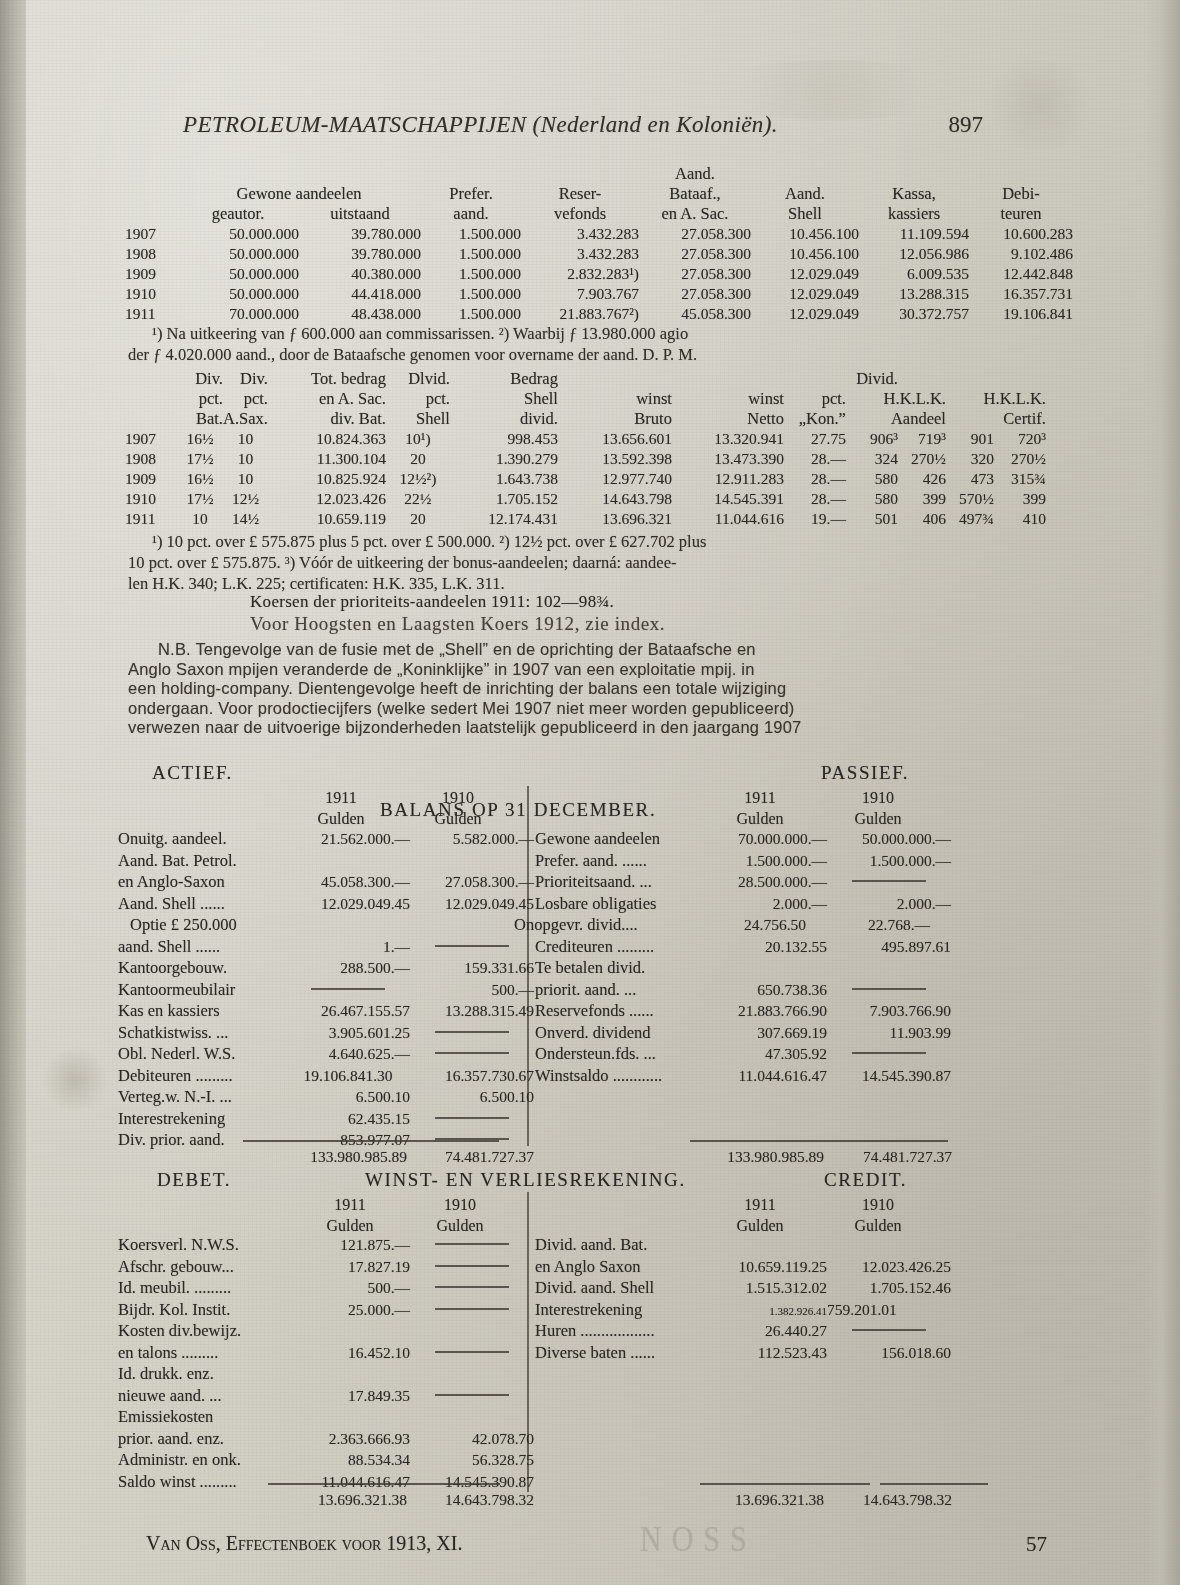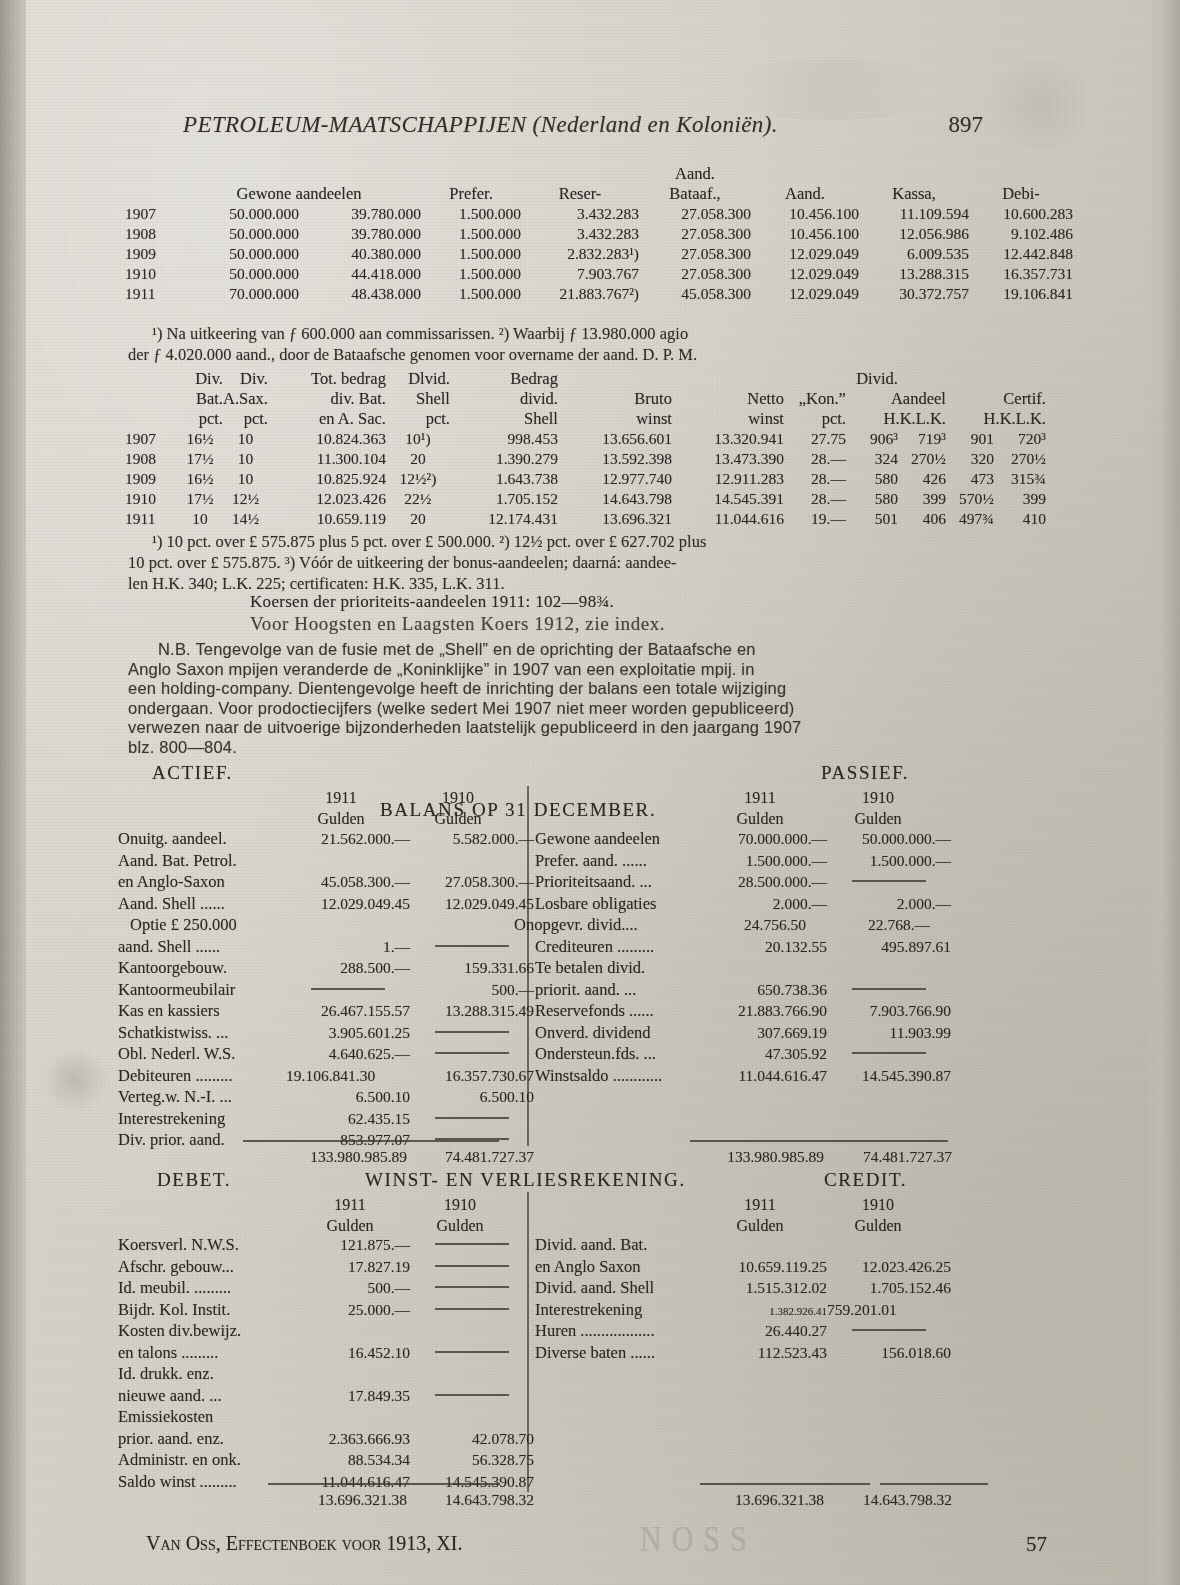--- a/index.html
+++ b/index.html
@@ -159,20 +159,31 @@
       </tr>
       <tr>
         <td></td>
         <td class="hc" colspan="2">Gewone aandeelen</td>
         <td class="hc">Prefer.</td>
         <td class="hc">Reser-</td>
         <td class="hc">Bataaf.,</td>
         <td class="hc">Aand.</td>
         <td class="hc">Kassa,</td>
         <td class="hc">Debi-</td>
+      </tr>
+      <tr>
+        <td></td>
+        <td class="hc">geautor.</td>
+        <td class="hc">uitstaand</td>
+        <td class="hc">aand.</td>
+        <td class="hc">vefonds</td>
+        <td class="hc">en A. Sac.</td>
+        <td class="hc">Shell</td>
+        <td class="hc">kassiers</td>
+        <td class="hc">teuren</td>
       </tr>
       <tr>
         <td class="yr">1907</td>
         <td class="num">50.000.000</td>
         <td class="num">39.780.000</td>
         <td class="num">1.500.000</td>
         <td class="num">3.432.283</td>
         <td class="num">27.058.300</td>
         <td class="num">10.456.100</td>
         <td class="num">11.109.594</td>
@@ -255,43 +266,43 @@
         <td class="hc">Dlvid.</td>
         <td class="hc">Bedrag</td>
         <td></td>
             <td></td>
         <td class="hc" colspan="2">Divid.</td>
         <td></td>
             <td></td>
       </tr>
       <tr>
         <td></td>
+        <td class="hc">pct.</td>
+        <td class="hc">pct.</td>
+        <td class="hc">en A. Sac.</td>
+        <td class="hc">pct.</td>
+        <td class="hc">Shell</td>
+        <td class="hc">winst</td>
+        <td class="hc">winst</td>
+        <td class="hc">pct.</td>
+        <td class="hc" colspan="2">H.K.L.K.</td>
+        <td class="hc" colspan="2">H.K.L.K.</td>
+      </tr>
+      <tr>
+        <td></td>
         <td class="hc">Bat.</td>
         <td class="hc">A.Sax.</td>
         <td class="hc">div. Bat.</td>
         <td class="hc">Shell</td>
         <td class="hc">divid.</td>
         <td class="hc">Bruto</td>
         <td class="hc">Netto</td>
         <td class="hc">„Kon.”</td>
         <td class="hc" colspan="2">Aandeel</td>
         <td class="hc" colspan="2">Certif.</td>
-      </tr>
-      <tr>
-        <td></td>
-        <td class="hc">pct.</td>
-        <td class="hc">pct.</td>
-        <td class="hc">en A. Sac.</td>
-        <td class="hc">pct.</td>
-        <td class="hc">Shell</td>
-        <td class="hc">winst</td>
-        <td class="hc">winst</td>
-        <td class="hc">pct.</td>
-        <td class="hc" colspan="2">H.K.L.K.</td>
-        <td class="hc" colspan="2">H.K.L.K.</td>
       </tr>
       <tr>
         <td class="yr">1907</td>
         <td class="ctr">16½</td>
         <td class="ctr">10</td>
         <td class="num">10.824.363</td>
         <td class="ctr">10¹)</td>
         <td class="num">998.453</td>
         <td class="num">13.656.601</td>
         <td class="num">13.320.941</td>
@@ -372,21 +383,20 @@
 
     <div style="position:absolute;left:250px;top:592px;font-size:17px;letter-spacing:.3px;">Koersen der prioriteits-aandeelen 1911: 102—98¾.</div>
     <div style="position:absolute;left:250px;top:613px;font-size:19px;letter-spacing:.6px;color:#46433b;">Voor Hoogsten en Laagsten Koers 1912, zie index.</div>
 
     <div class="nb">
       <div class="lead">N.B.  Tengevolge van de fusie met de „Shell” en de oprichting der Bataafsche en</div>
       <div>Anglo Saxon mpijen veranderde de „Koninklijke” in 1907 van een exploitatie mpij. in</div>
       <div>een holding-company.  Dientengevolge heeft de inrichting der balans een totale wijziging</div>
       <div>ondergaan.  Voor prodoctiecijfers (welke sedert Mei 1907 niet meer worden gepubliceerd)</div>
       <div>verwezen naar de uitvoerige bijzonderheden laatstelijk gepubliceerd in den jaargang 1907</div>
-      <div>blz. 800—804.</div>
     </div>
 
     <div class="sec-head" style="left:152px;top:762px;">ACTIEF.</div>
     <div class="sec-head" style="left:380px;top:762px;margin-top:37px;">BALANS OP 31 DECEMBER.</div>
     <div class="sec-head" style="left:821px;top:762px;">PASSIEF.</div>
 
     <div class="colhead" style="left:281px;top:789px;">1911</div>
     <div class="colhead" style="left:398px;top:789px;">1910</div>
     <div class="colhead" style="left:281px;top:810px;">Gulden</div>
     <div class="colhead" style="left:398px;top:810px;">Gulden</div>
@@ -403,21 +413,21 @@
         <div class="bsrow" style="left: 118px; top: 849.5px;"><span class="lbl" style="display: inline-block; width: 168px;">Aand. Bat. Petrol.</span><span style="display: inline-block; width: 124px; text-align: right; font-size: 15.5px;"></span><span style="display: inline-block; width: 124px; text-align: right; font-size: 15.5px;"></span></div>
         <div class="bsrow" style="left: 118px; top: 871px;"><span class="lbl" style="display: inline-block; width: 168px;">  en Anglo-Saxon</span><span style="display: inline-block; width: 124px; text-align: right; font-size: 15.5px;">45.058.300.—</span><span style="display: inline-block; width: 124px; text-align: right; font-size: 15.5px;">27.058.300.—</span></div>
         <div class="bsrow" style="left: 118px; top: 892.5px;"><span class="lbl" style="display: inline-block; width: 168px;">Aand. Shell ......</span><span style="display: inline-block; width: 124px; text-align: right; font-size: 15.5px;">12.029.049.45</span><span style="display: inline-block; width: 124px; text-align: right; font-size: 15.5px;">12.029.049.45</span></div>
         <div class="bsrow" style="left: 118px; top: 914px;"><span class="lbl" style="display: inline-block; width: 168px; margin-left: 12px;">Optie £ 250.000</span><span style="display: inline-block; width: 124px; text-align: right; font-size: 15.5px;"></span><span style="display: inline-block; width: 124px; text-align: right; font-size: 15.5px;"></span></div>
         <div class="bsrow" style="left: 118px; top: 935.5px;"><span class="lbl" style="display: inline-block; width: 168px;">  aand. Shell ......</span><span style="display: inline-block; width: 124px; text-align: right; font-size: 15.5px;">1.—</span><span style="display: inline-block; width: 124px; text-align: center; font-size: 15.5px;"><i style="display:inline-block;width:74px;height:2px;background:#3d3a33;vertical-align:.32em;opacity:.8"></i></span></div>
         <div class="bsrow" style="left: 118px; top: 957px;"><span class="lbl" style="display: inline-block; width: 168px;">Kantoorgebouw.</span><span style="display: inline-block; width: 124px; text-align: right; font-size: 15.5px;">288.500.—</span><span style="display: inline-block; width: 124px; text-align: right; font-size: 15.5px;">159.331.66</span></div>
         <div class="bsrow" style="left: 118px; top: 978.5px;"><span class="lbl" style="display: inline-block; width: 168px;">Kantoormeubilair</span><span style="display: inline-block; width: 124px; text-align: center; font-size: 15.5px;"><i style="display:inline-block;width:74px;height:2px;background:#3d3a33;vertical-align:.32em;opacity:.8"></i></span><span style="display: inline-block; width: 124px; text-align: right; font-size: 15.5px;">500.—</span></div>
         <div class="bsrow" style="left: 118px; top: 1000px;"><span class="lbl" style="display: inline-block; width: 168px;">Kas en kassiers</span><span style="display: inline-block; width: 124px; text-align: right; font-size: 15.5px;">26.467.155.57</span><span style="display: inline-block; width: 124px; text-align: right; font-size: 15.5px;">13.288.315.49</span></div>
         <div class="bsrow" style="left: 118px; top: 1021.5px;"><span class="lbl" style="display: inline-block; width: 168px;">Schatkistwiss.  ...</span><span style="display: inline-block; width: 124px; text-align: right; font-size: 15.5px;">3.905.601.25</span><span style="display: inline-block; width: 124px; text-align: center; font-size: 15.5px;"><i style="display:inline-block;width:74px;height:2px;background:#3d3a33;vertical-align:.32em;opacity:.8"></i></span></div>
         <div class="bsrow" style="left: 118px; top: 1043px;"><span class="lbl" style="display: inline-block; width: 168px;">Obl. Nederl. W.S.</span><span style="display: inline-block; width: 124px; text-align: right; font-size: 15.5px;">4.640.625.—</span><span style="display: inline-block; width: 124px; text-align: center; font-size: 15.5px;"><i style="display:inline-block;width:74px;height:2px;background:#3d3a33;vertical-align:.32em;opacity:.8"></i></span></div>
-        <div class="bsrow" style="left: 118px; top: 1064.5px;"><span class="lbl" style="display: inline-block; width: 168px;">Debiteuren  .........</span><span style="display: inline-block; width: 124px; text-align: left; font-size: 15.5px;">19.106.841.30</span><span style="display: inline-block; width: 124px; text-align: right; font-size: 15.5px;">16.357.730.67</span></div>
+        <div class="bsrow" style="left: 118px; top: 1064.5px;"><span class="lbl" style="display: inline-block; width: 168px;">Debiteuren  .........</span><span style="display: inline-block; width: 124px; text-align: center; font-size: 15.5px;">19.106.841.30</span><span style="display: inline-block; width: 124px; text-align: right; font-size: 15.5px;">16.357.730.67</span></div>
         <div class="bsrow" style="left: 118px; top: 1086px;"><span class="lbl" style="display: inline-block; width: 168px;">Verteg.w. N.-I.  ...</span><span style="display: inline-block; width: 124px; text-align: right; font-size: 15.5px;">6.500.10</span><span style="display: inline-block; width: 124px; text-align: right; font-size: 15.5px;">6.500.10</span></div>
         <div class="bsrow" style="left: 118px; top: 1107.5px;"><span class="lbl" style="display: inline-block; width: 168px;">Interestrekening</span><span style="display: inline-block; width: 124px; text-align: right; font-size: 15.5px;">62.435.15</span><span style="display: inline-block; width: 124px; text-align: center; font-size: 15.5px;"><i style="display:inline-block;width:74px;height:2px;background:#3d3a33;vertical-align:.32em;opacity:.8"></i></span></div>
         <div class="bsrow" style="left: 118px; top: 1129px;"><span class="lbl" style="display: inline-block; width: 168px;">Div. prior. aand.</span><span style="display: inline-block; width: 124px; text-align: right; font-size: 15.5px;">853.977.07</span><span style="display: inline-block; width: 124px; text-align: center; font-size: 15.5px;"><i style="display:inline-block;width:74px;height:2px;background:#3d3a33;vertical-align:.32em;opacity:.8"></i></span></div>
       </div>
 
     <div id="passief">
         <div class="bsrow" style="left: 535px; top: 828px;"><span class="lbl" style="display: inline-block; width: 168px;">Gewone aandeelen</span><span style="display: inline-block; width: 124px; text-align: right; font-size: 15.5px;">70.000.000.—</span><span style="display: inline-block; width: 124px; text-align: right; font-size: 15.5px;">50.000.000.—</span></div>
         <div class="bsrow" style="left: 535px; top: 849.5px;"><span class="lbl" style="display: inline-block; width: 168px;">Prefer. aand. ......</span><span style="display: inline-block; width: 124px; text-align: right; font-size: 15.5px;">1.500.000.—</span><span style="display: inline-block; width: 124px; text-align: right; font-size: 15.5px;">1.500.000.—</span></div>
         <div class="bsrow" style="left: 535px; top: 871px;"><span class="lbl" style="display: inline-block; width: 168px;">Prioriteitsaand.  ...</span><span style="display: inline-block; width: 124px; text-align: right; font-size: 15.5px;">28.500.000.—</span><span style="display: inline-block; width: 124px; text-align: center; font-size: 15.5px;"><i style="display:inline-block;width:74px;height:2px;background:#3d3a33;vertical-align:.32em;opacity:.8"></i></span></div>
         <div class="bsrow" style="left: 535px; top: 892.5px;"><span class="lbl" style="display: inline-block; width: 168px;">Losbare obligaties</span><span style="display: inline-block; width: 124px; text-align: right; font-size: 15.5px;">2.000.—</span><span style="display: inline-block; width: 124px; text-align: right; font-size: 15.5px;">2.000.—</span></div>

